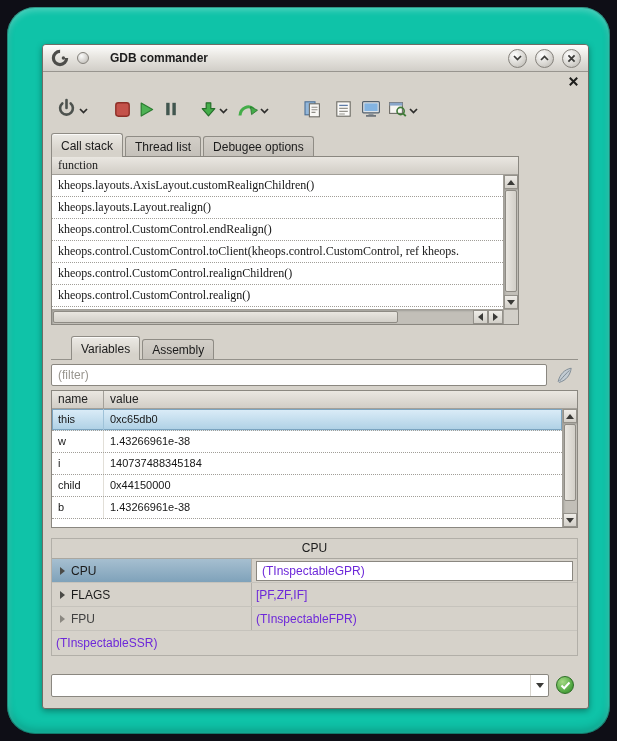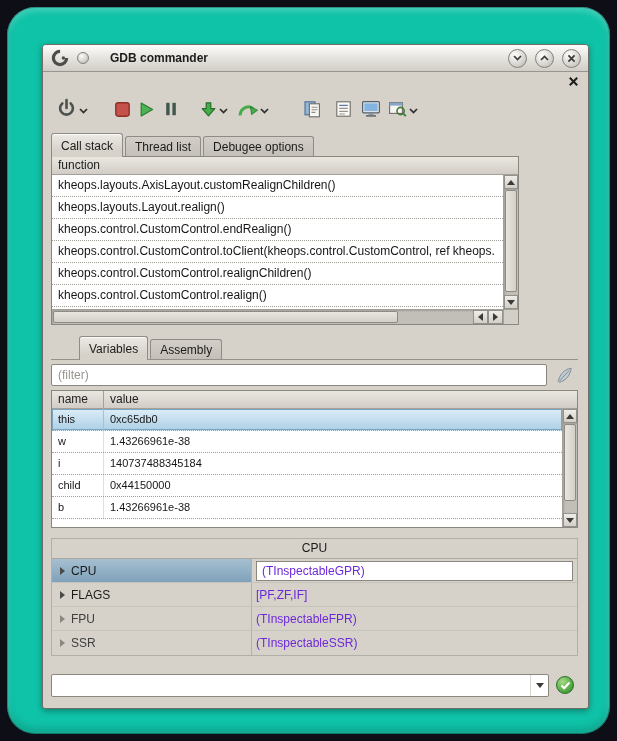--- a/index.html
+++ b/index.html
@@ -42,21 +42,21 @@
          border-radius:3px 3px 0 0; }
   .tab.active { height:24px; margin-bottom:0; background:linear-gradient(#eceae5,#d6d2ca 75%);
                 box-shadow: inset 0 1px 0 #fbfaf8; position:relative; z-index:4; }
   .tabs2-line { position:absolute; left:8px; top:287px; width:527px; height:1px; background:#95928b; z-index:2; }
 
   
   .panel-border { border:1px solid #8a8780; background:#ffffff; }
   .col-header { background:linear-gradient(#eae7e1,#d1cdc6); border-bottom:1px solid #a3a099; font-size:12px; color:#222; }
 
   
-  .cs-table { position:absolute; left:8px; top:84px; width:468px; height:169px; }
+  .cs-table { position:absolute; left:8px; top:84px; width:468px; height:169px;font-family:Liberation Serif, serif; }
   .cs-header { height:18px; padding:1px 6px; }
   .cs-body { position:absolute; left:0; top:18px; right:15px; bottom:15px; overflow:hidden; background:#fff; }
   .cs-row { height:22px; line-height:21px; border-bottom:1px dotted #a19e98; font-size:12px;
             padding:0 6px; white-space:nowrap; overflow:hidden; }
 
   
   .vscroll { position:absolute; right:0; width:15px; display:flex; flex-direction:column; border-left:1px solid #a3a099; }
   .cs-table .vscroll { top:18px; bottom:15px; }
   .vars-table .vscroll { top:18px; bottom:0; }
   .sb-btn { height:14px; min-height:14px; background:linear-gradient(#efede8,#d2cfc8); border:1px solid #94918a;
@@ -285,21 +285,21 @@
                 <i class="arr left"></i>
               </div>
           <div class="sb-btn">
                 <i class="arr right"></i>
               </div>
         </div>
         <div class="sb-corner"></div>
       </div>
 
       <div class="tabs2-line"></div>
-      <div class="tabs" style="left:20px; top:264px;padding-left:16px;">
+      <div class="tabs" style="left:12px; top:264px;padding-left:16px;">
         <div class="tab active">Variables</div>
         <div class="tab">Assembly</div>
       </div>
 
       <div class="filter-row">
         <input class="filter-input" type="text" placeholder="(filter)" style="">
         <div class="quill-btn">
           <svg width="19" height="19" viewBox="0 0 19 19">
                 <path d="M16.2 2.2C9.6 3.4 5 8 3.2 15.4l1 1C11.4 14.4 15.2 9 16.2 2.2Z" fill="#c3ccd3" stroke="#818d96" stroke-width="1"></path>
                 <path d="M4.6 15C8.4 10.4 11.4 7.4 14.4 4.4" fill="none" stroke="#818d96" stroke-width="1"></path>
@@ -371,24 +371,20 @@
           <div class="cpu-row dim">
             <div class="cpu-name">
                   <i class="exp"></i>
                   <span>FPU</span>
                 </div>
             <div class="cpu-value">
                   <span>(TInspectableFPR)</span>
                 </div>
           </div>
           <div class="cpu-row dim">
-            <div class="cpu-name">
-                  <i class="exp"></i>
-                  <span>SSR</span>
-                </div>
             <div class="cpu-value">
                   <span>(TInspectableSSR)</span>
                 </div>
           </div>
         </div>
       </div>
 
       <div class="cmd-row">
         <div class="combo">
           <input class="combo-input" type="text" value="" style="">

